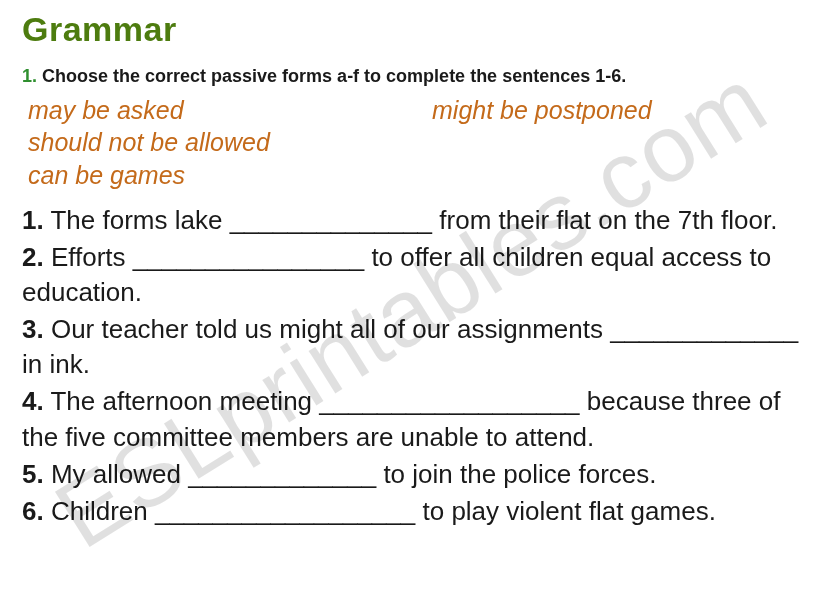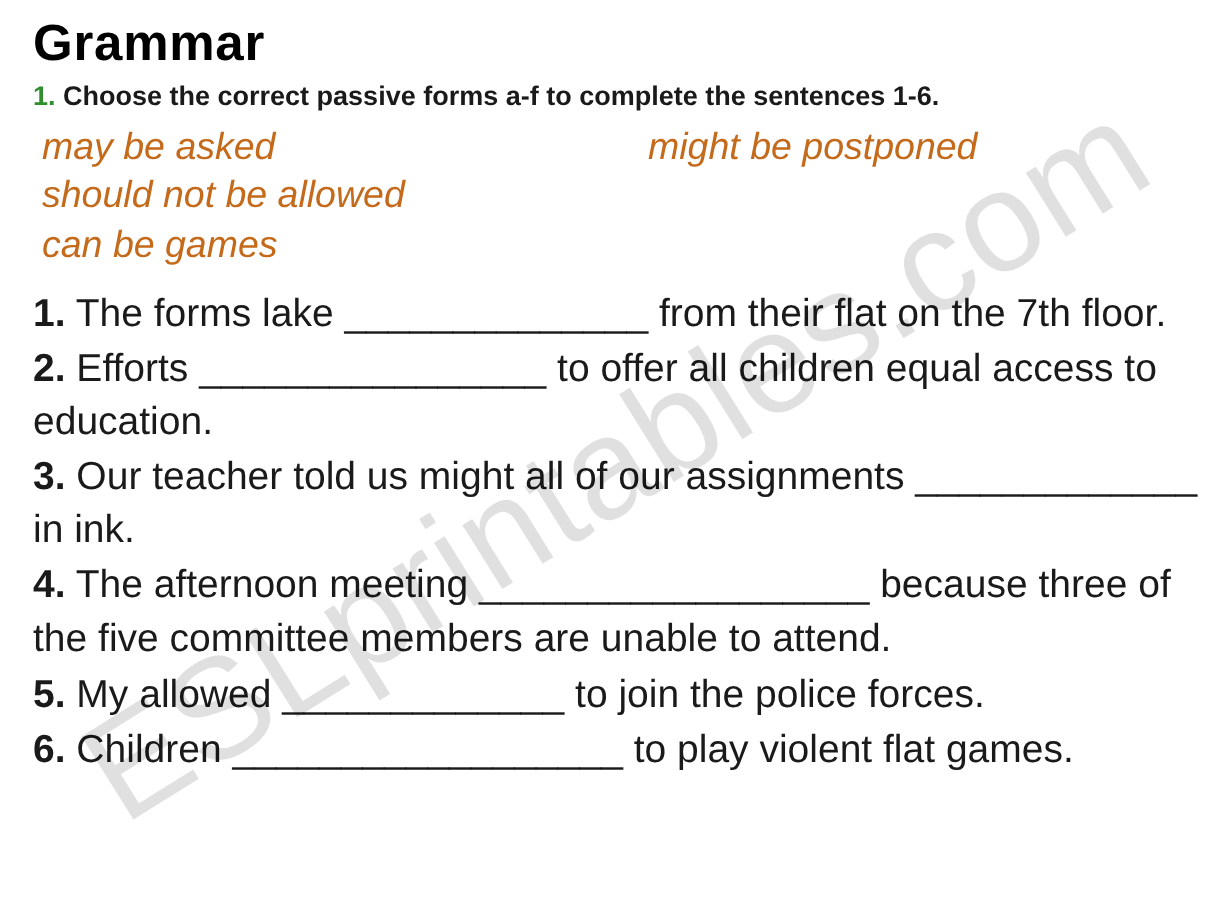--- a/index.html
+++ b/index.html
@@ -31,23 +31,23 @@
     pointer-events: none;
     user-select: none;
     font-family: Arial, sans-serif;
     letter-spacing: 1px;
     z-index: 5;
   }
   .title {
     font-family: Arial, "Arial Black", sans-serif;
     font-weight: 900;
     font-size: 34px;
-    color: #000000;
+    color: #4d7c0f;
     letter-spacing: 0.5px;
-    margin-bottom: 4px;
+    margin-bottom: 16px;
   }
   .instruction {
     font-size: 18px;
     font-weight: bold;
     color: #1a1a1a;
     line-height: 1.25;
     margin-bottom: 6px;
   }
   .instruction .num {
     color: #2f8f2f;

